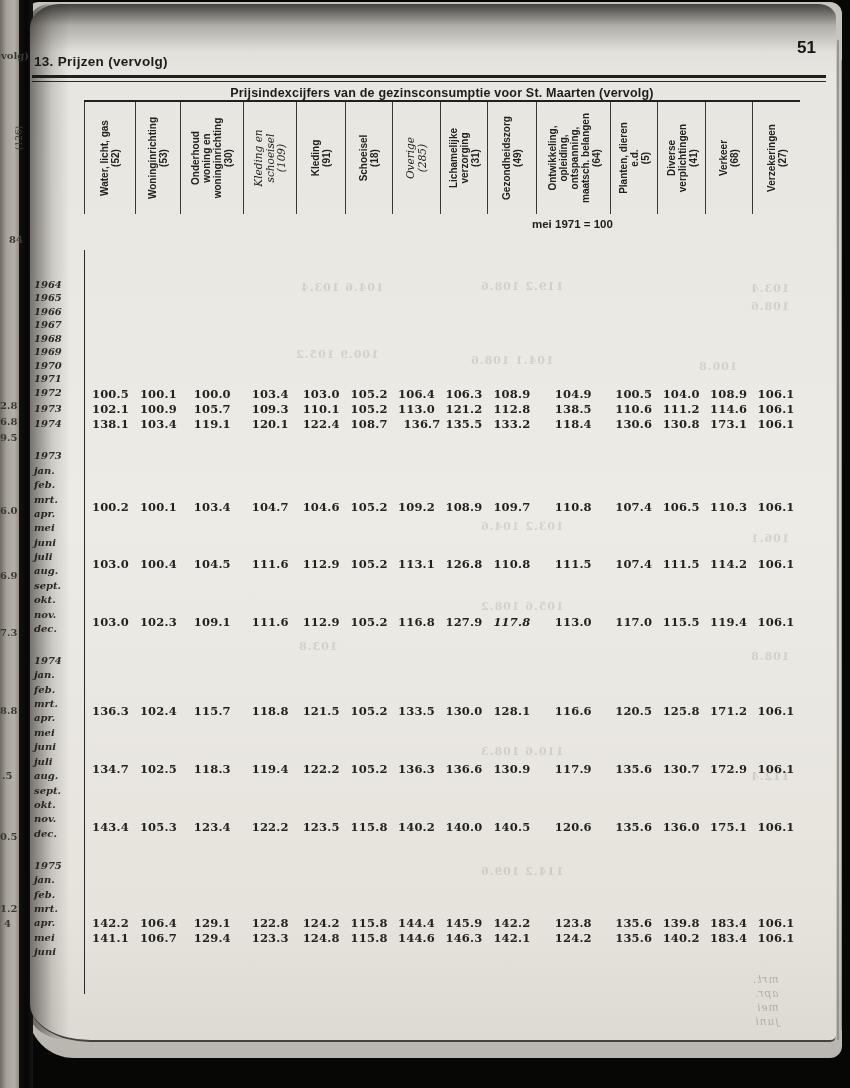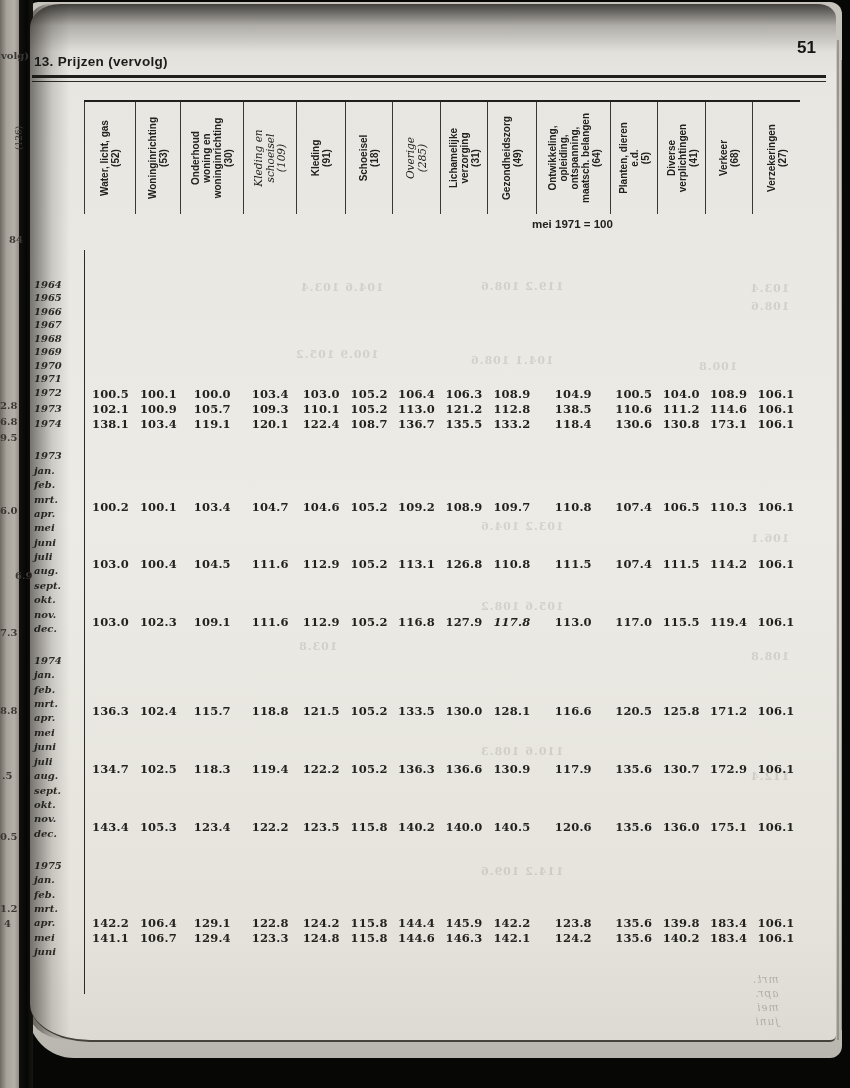--- a/index.html
+++ b/index.html
@@ -79,35 +79,36 @@
   <div class="edge-line" style="left:840.5px;top:60px;height:970px;"></div>
 
   <div class="prev-page" id="prevPage">
       <div class="frag" style="left: 1px; top: 50px;">volg)</div>
       <div class="frag rot" style="left: 14px; top: 150px;">(126)</div>
       <div class="frag" style="left: 9px; top: 234px;">84</div>
       <div class="frag" style="left: 0px; top: 400px;">2.8</div>
       <div class="frag" style="left: 0px; top: 416px;">6.8</div>
       <div class="frag" style="left: 0px; top: 432px;">9.5</div>
       <div class="frag" style="left: 0px; top: 505px;">6.0</div>
-      <div class="frag" style="left: 15px; top: 570px;">6.9</div>
+      <div class="frag" style="left: 0px; top: 570px;">6.9</div>
       <div class="frag" style="left: 0px; top: 627px;">7.3</div>
       <div class="frag" style="left: 0px; top: 705px;">8.8</div>
       <div class="frag" style="left: 2px; top: 770px;">.5</div>
       <div class="frag" style="left: 0px; top: 831px;">0.5</div>
       <div class="frag" style="left: 0px; top: 903px;">1.2</div>
       <div class="frag" style="left: 4px; top: 918px;">4</div>
     </div>
   <div class="gutter"></div>
 
   <div class="page">
     <div class="sec-header">13. Prijzen (vervolg)</div>
     <div class="pg-num">51</div>
     <div class="rule-a"></div>
     <div class="rule-b"></div>
+    <div class="tbl-title">Prijsindexcijfers van de gezinsconsumptie voor St. Maarten (vervolg)</div>
 
     <div class="thead">
       <div class="hlabels" id="hlabels">
           <div class="hcell" style="width: 51px;">
             <div class="vtext">Water, licht, gas
 (52)</div>
           </div>
           <div class="hcell" style="width: 45px;">
             <div class="vtext">Woninginrichting
 (53)</div>
@@ -257,21 +258,21 @@
         <div class="trow yd">
           <div class="rlabel">
             <div>1974</div>
           </div>
           <div class="tcell" style="width: 51px;">138.1</div>
           <div class="tcell" style="width: 45px;">103.4</div>
           <div class="tcell" style="width: 63px;">119.1</div>
           <div class="tcell" style="width: 53px;">120.1</div>
           <div class="tcell" style="width: 49px;">122.4</div>
           <div class="tcell" style="width: 47px;">108.7</div>
-          <div class="tcell" style="width: 48px;">136.7</div>
+          <div class="tcell" style="width: 48px; text-align: right;">136.7</div>
           <div class="tcell" style="width: 47px;">135.5</div>
           <div class="tcell" style="width: 49px;">133.2</div>
           <div class="tcell" style="width: 74px;">118.4</div>
           <div class="tcell" style="width: 47px;">130.6</div>
           <div class="tcell" style="width: 48px;">130.8</div>
           <div class="tcell" style="width: 47px;">173.1</div>
           <div class="tcell" style="width: 48px;">106.1</div>
         </div>
         <div class="trow h">
           <div class="rlabel">

